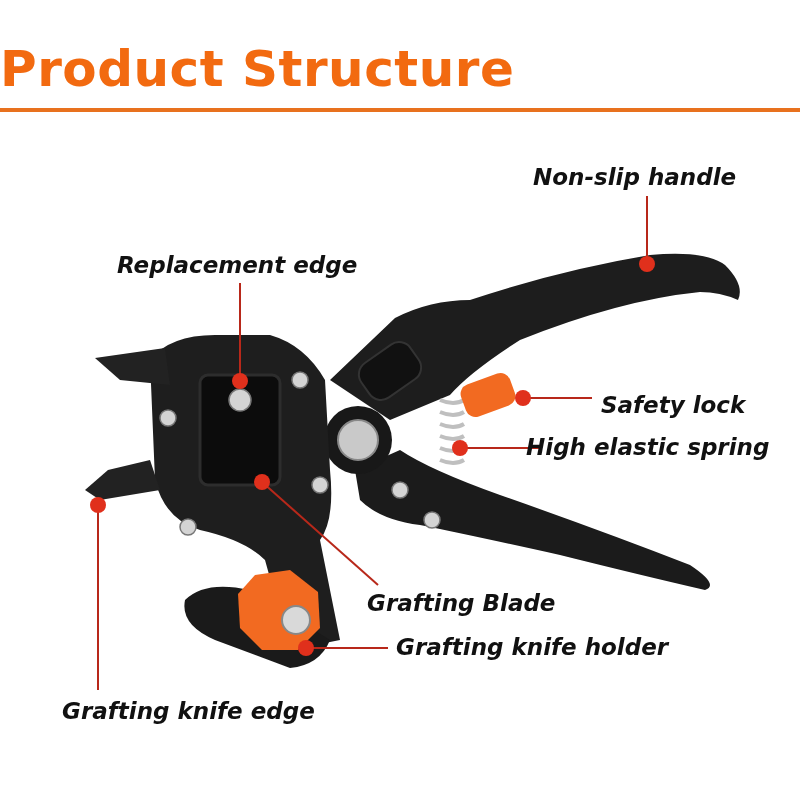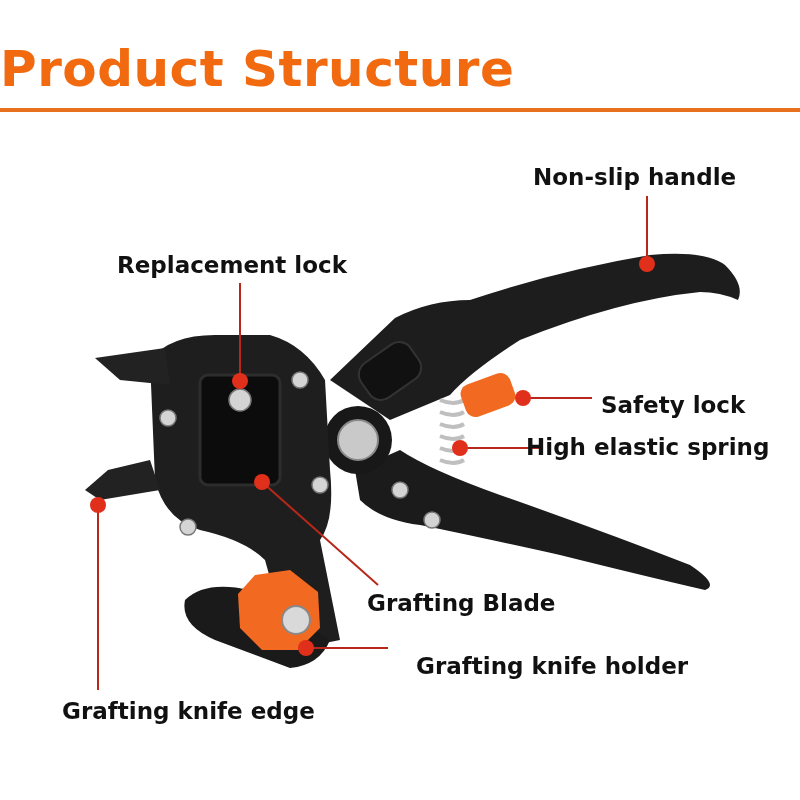--- a/index.html
+++ b/index.html
@@ -1,19 +1,19 @@
 <!DOCTYPE html>
 <html><head>
 <meta charset="utf-8">
 <style>
   html, body { margin:0; padding:0; background:#ffffff; }
   body { width:800px; height:800px; position:relative; overflow:hidden; font-family:"DejaVu Sans", sans-serif; }
   .title { position:absolute; left:0; top:40px; width:800px; font-family:"DejaVu Sans", sans-serif; font-weight:bold; font-size:50px; color:#f26a10; letter-spacing:0.5px; }
   .title-rule { position:absolute; left:0; top:108px; width:800px; height:4px; background:#e8711e; }
-  .label { position:absolute; font-family:"DejaVu Sans", sans-serif; font-weight:bold; font-size:23px; color:#111; white-space:nowrap; }
+  .label { position:absolute; font-family:"DejaVu Sans", sans-serif; font-weight:bold; font-size:23px; color:#111; white-space:nowrap;font-style:italic; }
   svg.art { position:absolute; left:0; top:0; }
 </style>
 </head>
 <body>
 
 <div class="title">Product Structure</div>
 <div class="title-rule"></div>
 
 <svg class="art" width="800" height="800" viewBox="0 0 800 800">
 
@@ -68,18 +68,18 @@
     <circle cx="240" cy="381" r="8"></circle>
     <circle cx="523" cy="398" r="8"></circle>
     <circle cx="460" cy="448" r="8"></circle>
     <circle cx="262" cy="482" r="8"></circle>
     <circle cx="306" cy="648" r="8"></circle>
     <circle cx="98" cy="505" r="8"></circle>
   </g>
 </svg>
 
 <div class="label" style="left:533px; top:164px;">Non-slip handle</div>
-<div class="label" style="left:117px; top:252px;">Replacement lock</div>
+<div class="label" style="left:117px; top:252px;">Replacement edge</div>
 <div class="label" style="left:601px; top:383px;margin-top:9px;">Safety lock</div>
 <div class="label" style="left:526px; top:434px;">High elastic spring</div>
 <div class="label" style="left:367px; top:590px;">Grafting Blade</div>
-<div class="label" style="left:416px; top:634px;margin-top:19px;">Grafting knife holder</div>
+<div class="label" style="left:396px; top:634px;">Grafting knife holder</div>
 <div class="label" style="left:62px; top:698px;">Grafting knife edge</div>
 
 </body></html>

